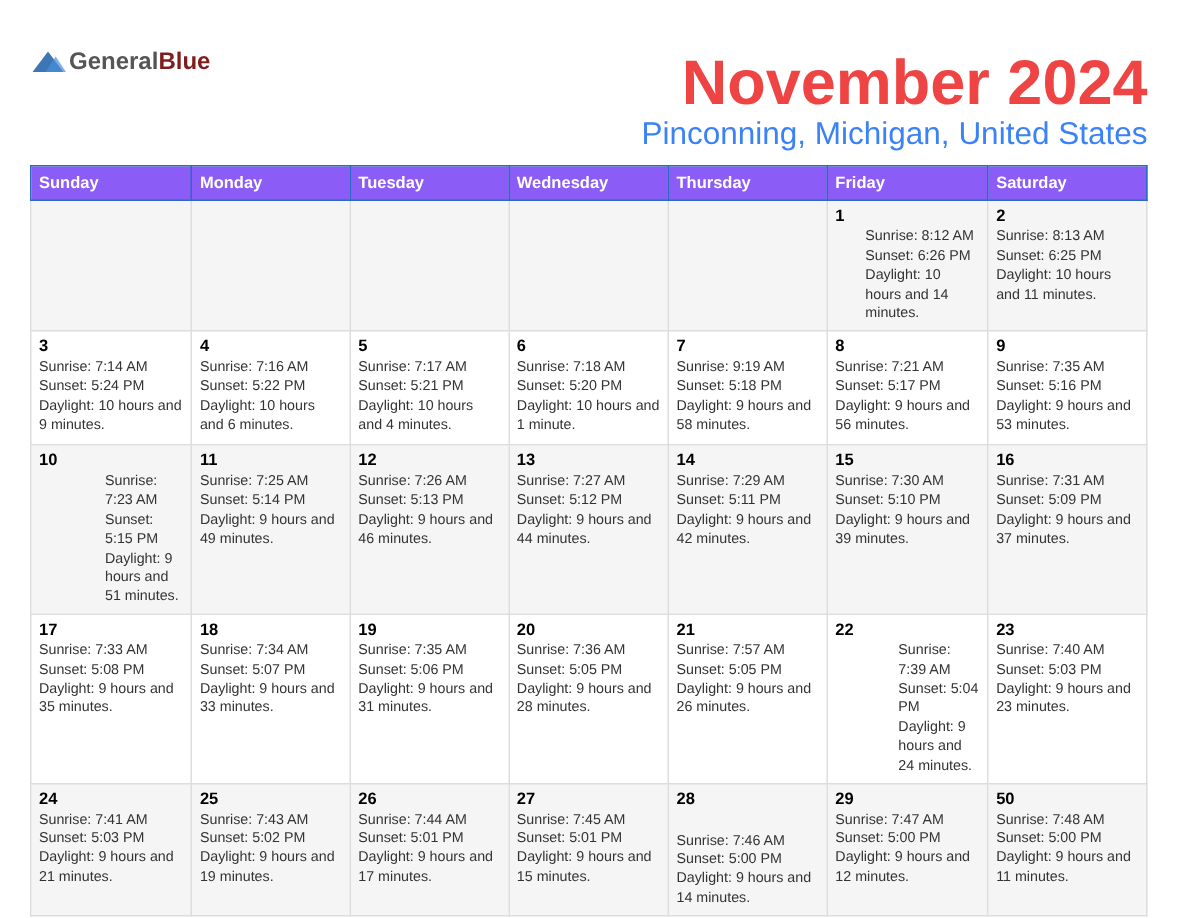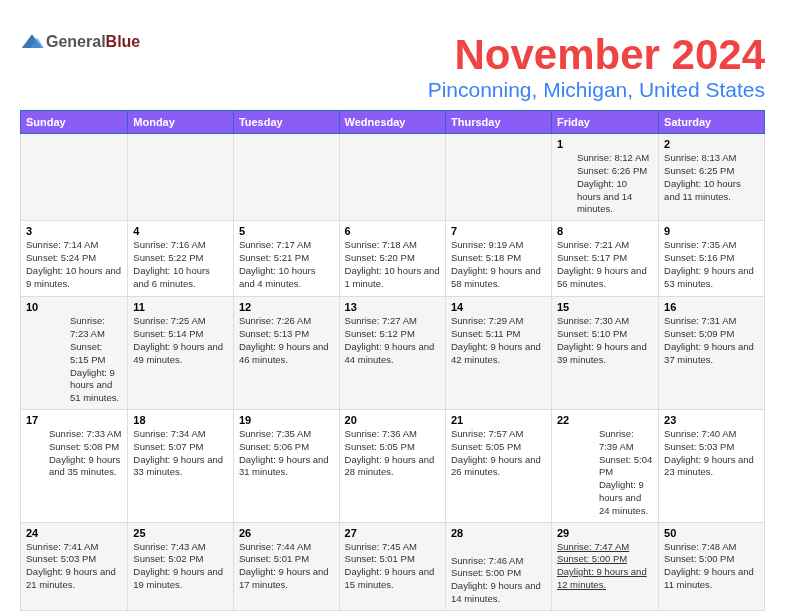--- a/index.html
+++ b/index.html
@@ -237,21 +237,21 @@
           <td>
             <span class="day-num">16</span>
             <div class="day-info" style="white-space: pre-line;">Sunrise: 7:31 AM
 Sunset: 5:09 PM
 Daylight: 9 hours and 37 minutes.</div>
           </td>
         </tr>
         <tr class="row-even">
           <td>
             <span class="day-num">17</span>
-            <div class="day-info" style="white-space: pre-line; margin-left: 23px;">Sunrise: 7:33 AM
+            <div class="day-info" style="white-space: pre-line;">Sunrise: 7:33 AM
 Sunset: 5:08 PM
 Daylight: 9 hours and 35 minutes.</div>
           </td>
           <td>
             <span class="day-num">18</span>
             <div class="day-info" style="white-space: pre-line;">Sunrise: 7:34 AM
 Sunset: 5:07 PM
 Daylight: 9 hours and 33 minutes.</div>
           </td>
           <td>
@@ -311,21 +311,21 @@
 Daylight: 9 hours and 15 minutes.</div>
           </td>
           <td>
             <span class="day-num">28</span>
             <div class="day-info" style="white-space: pre-line; margin-top: 16px;">Sunrise: 7:46 AM
 Sunset: 5:00 PM
 Daylight: 9 hours and 14 minutes.</div>
           </td>
           <td>
             <span class="day-num">29</span>
-            <div class="day-info" style="white-space: pre-line; text-decoration: underline;">Sunrise: 7:47 AM
+            <div class="day-info" style="white-space: pre-line;">Sunrise: 7:47 AM
 Sunset: 5:00 PM
 Daylight: 9 hours and 12 minutes.</div>
           </td>
           <td>
             <span class="day-num">50</span>
             <div class="day-info" style="white-space: pre-line;">Sunrise: 7:48 AM
 Sunset: 5:00 PM
 Daylight: 9 hours and 11 minutes.</div>
           </td>
         </tr>

